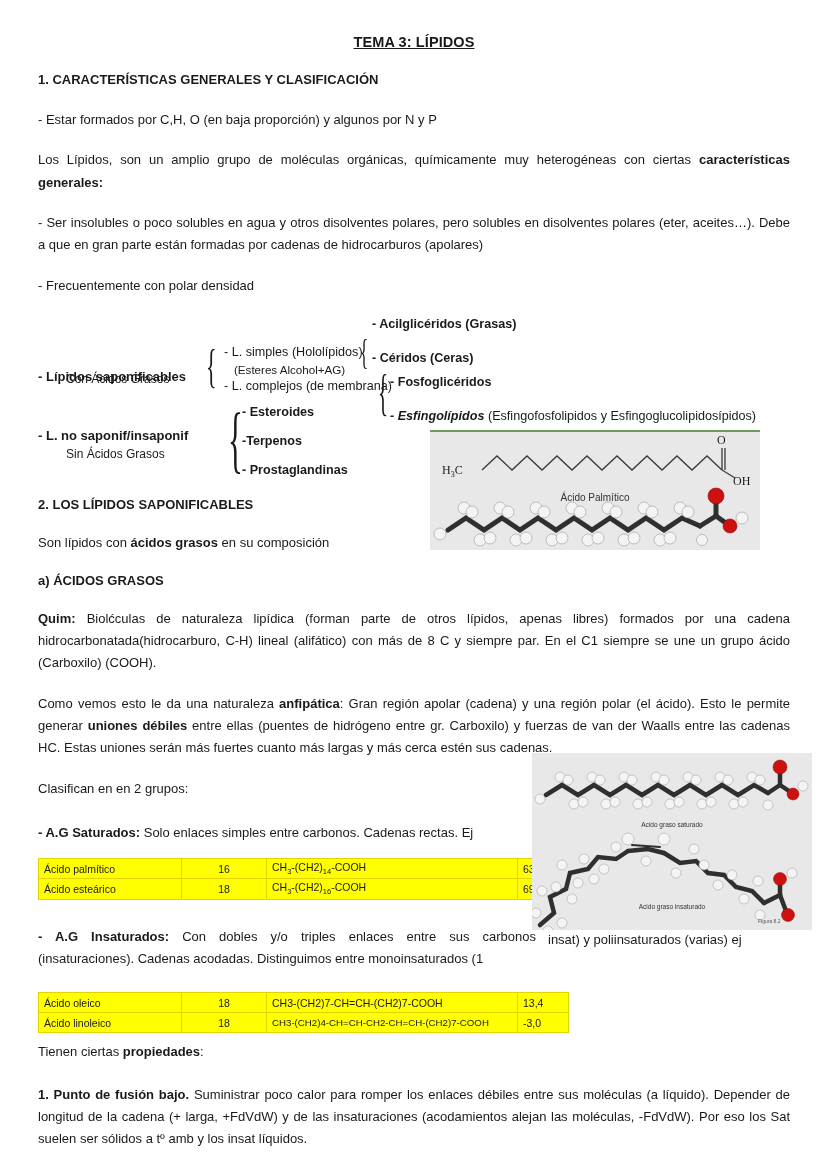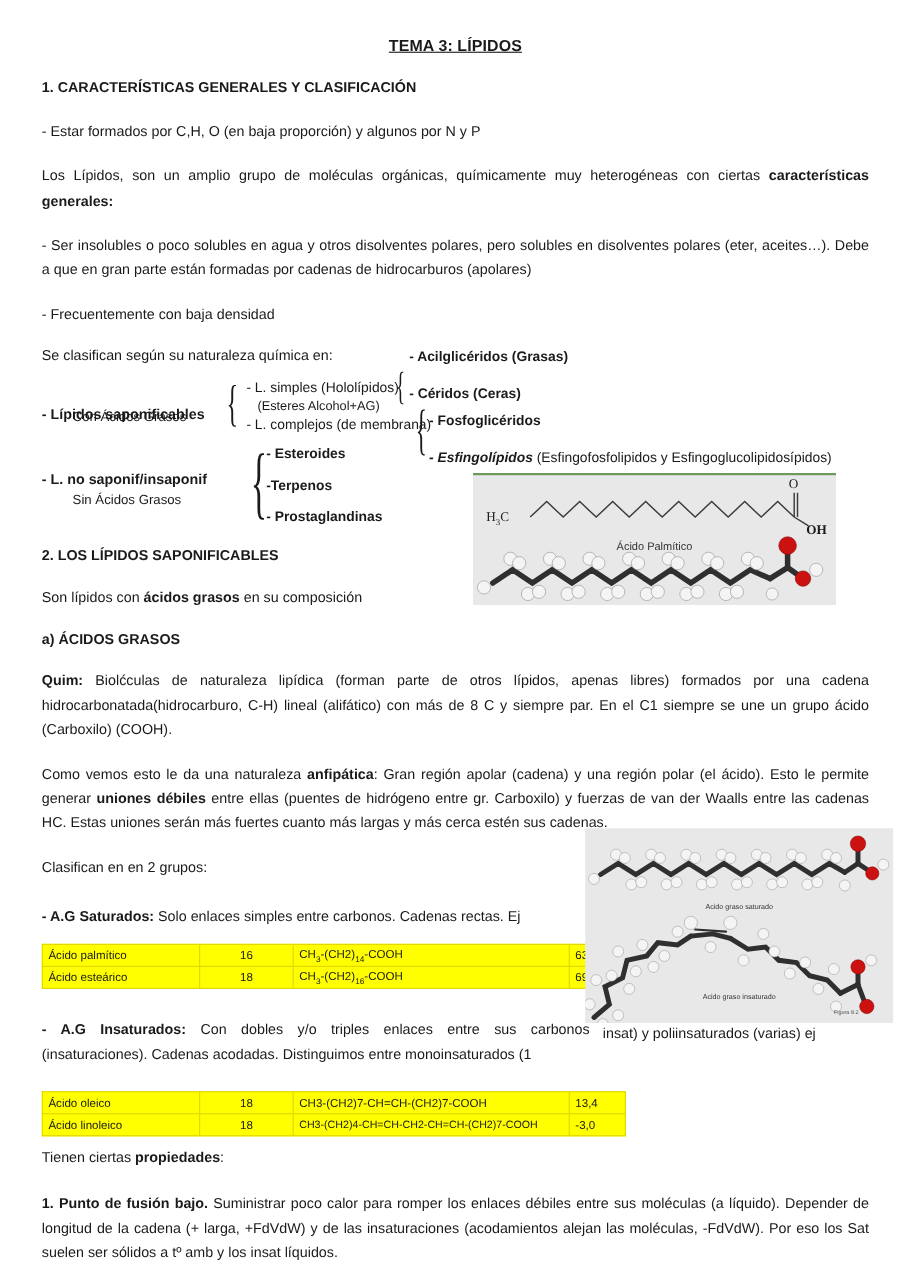--- a/index.html
+++ b/index.html
@@ -128,25 +128,24 @@
     <div class="doc-title">TEMA 3: LÍPIDOS</div>
 
     <div class="h-sec">1. CARACTERÍSTICAS GENERALES Y CLASIFICACIÓN</div>
 
     <div class="para nj">- Estar formados por C,H, O (en baja proporción) y algunos por N y P</div>
 
     <div class="para"><span>Los Lípidos, son un amplio grupo de moléculas orgánicas, químicamente muy heterogéneas con ciertas </span><b>características generales:</b></div>
 
     <div class="para">- Ser insolubles o poco solubles en agua y otros disolventes polares, pero solubles en disolventes polares (eter, aceites…). Debe a que en gran parte están formadas por cadenas de hidrocarburos (apolares)</div>
 
-    <div class="para nj">- Frecuentemente con baja densidad</div>
+    <div class="para nj">- Frecuentemente con polar densidad</div>
 
     <div class="classif">
 
-      <div class="cl-intro">Se clasifican según su naturaleza química en:</div>
 
       <div class="cl-lbl bold" style="left:0px; top:54px; font-size:13px;">- Lípidos saponificables</div>
       <div class="cl-lbl cl-sub" style="left:28px; top:57px; font-size:12px;">Con Ácidos Grasos</div>
 
       <div class="brace" style="left:168px; top:32px; font-size:40px; transform:scaleX(0.55) scaleY(1.15);">{</div>
 
       <div class="cl-lbl" style="left:186px; top:30px;">- L. simples (Hololípidos)</div>
       <div class="cl-lbl cl-sub" style="left:196px; top:48px;">(Esteres Alcohol+AG)</div>
       <div class="cl-lbl" style="left:186px; top:64px;">- L. complejos (de membrana)</div>
 
@@ -234,21 +233,21 @@
 
       <polyline points="52,40 67,26 82,40 97,26 112,40 127,26 142,40 157,26 172,40 187,26 202,40 217,26 232,40 247,26 262,40 277,26 292,40" fill="none" stroke="#3a3a3a" stroke-width="1.3"></polyline>
 
       <line x1="292" y1="40" x2="292" y2="18" stroke="#3a3a3a" stroke-width="1.3"></line>
       <line x1="295" y1="40" x2="295" y2="18" stroke="#3a3a3a" stroke-width="1.3"></line>
 
       <line x1="292" y1="40" x2="305" y2="48" stroke="#3a3a3a" stroke-width="1.3"></line>
     </svg>
     <div style="position:absolute;left:12px;top:33px;font-size:12px;font-family:'Liberation Serif',serif;">H<sub style="font-size:8px;">3</sub>C</div>
     <div style="position:absolute;left:287px;top:3px;font-size:12px;font-family:'Liberation Serif',serif;">O</div>
-    <div style="position:absolute;left:303px;top:44px;font-size:12px;font-family:'Liberation Serif',serif;font-weight:bold;">OH</div>
+    <div style="position:absolute;left:303px;top:44px;font-size:12px;font-family:'Liberation Serif',serif;">OH</div>
     <div class="fig-cap" style="top:62px;">Ácido Palmítico</div>
 
     <svg class="mol-svg" style="top:0;" width="330" height="120" viewBox="0 0 330 120">
       <g stroke="#2f2f2f" stroke-width="5" stroke-linecap="round" fill="none">
         <polyline points="18,100 36,88 54,100 72,88 90,100 108,88 126,100 144,88 162,100 180,88 198,100 216,88 234,100 252,88 270,96"></polyline>
       </g>
 
       <g>
         <circle cx="10" cy="104" r="6" fill="#f4f4f4" stroke="#9a9a9a" stroke-width="0.6"></circle>
         <circle cx="34" cy="78" r="6" fill="#f4f4f4" stroke="#9a9a9a" stroke-width="0.6"></circle>

